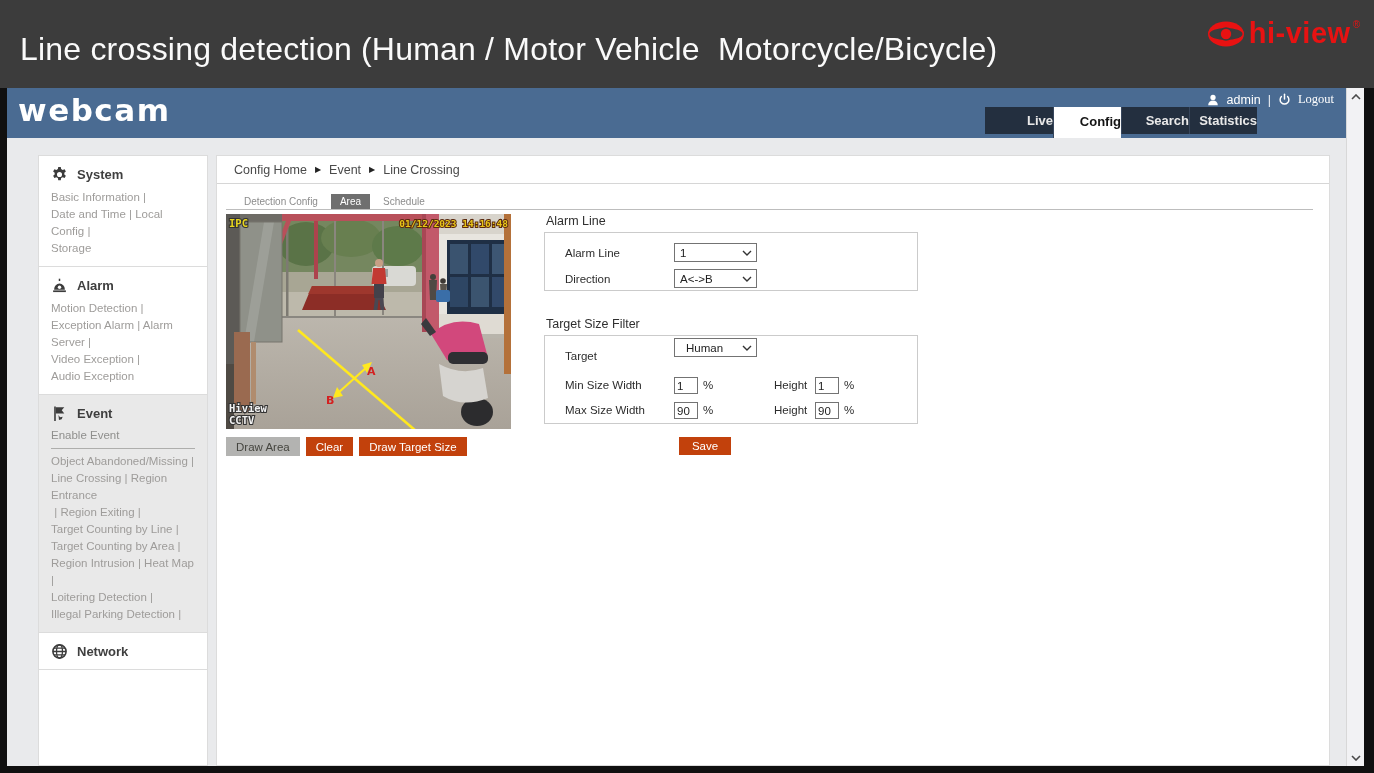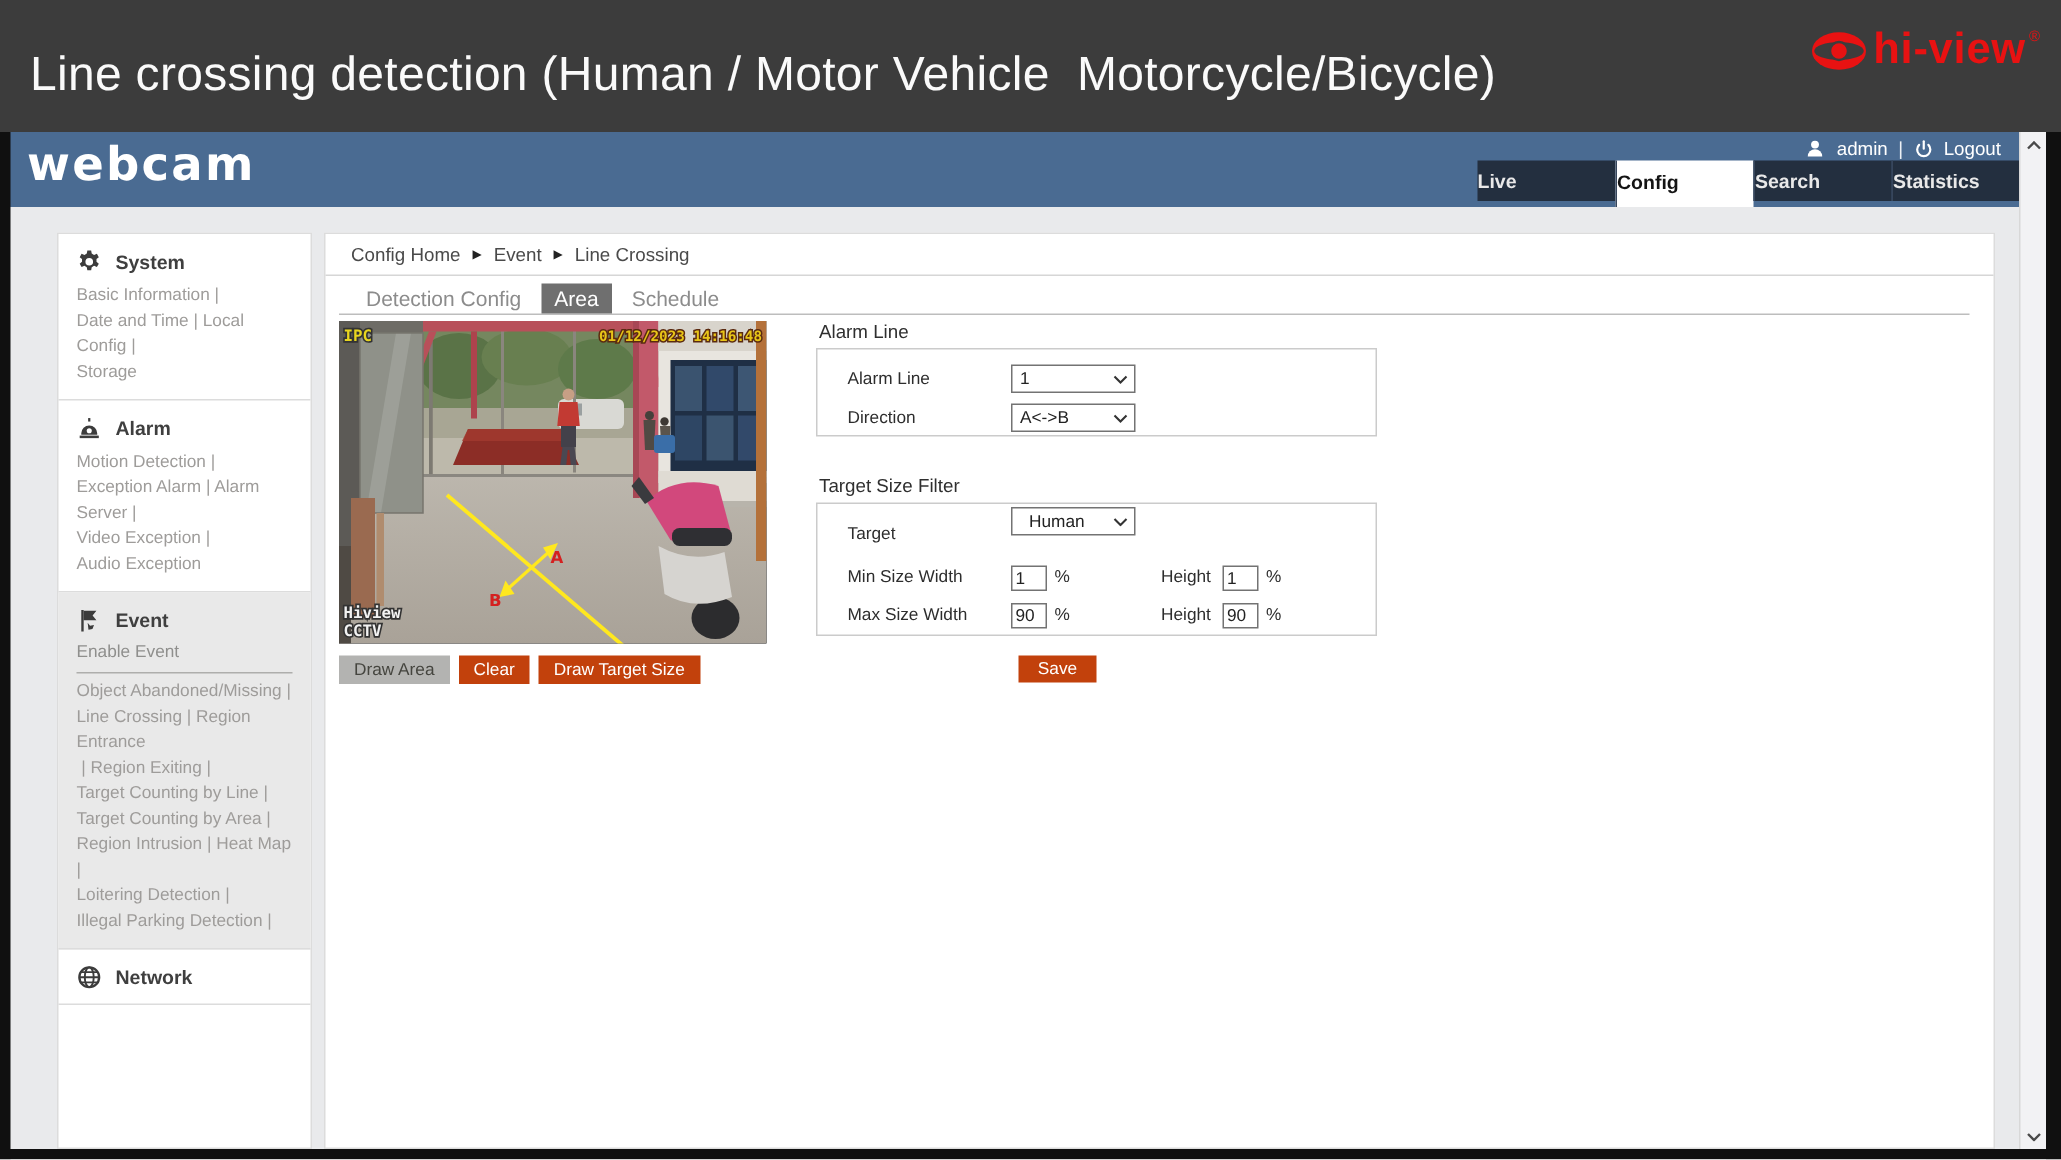--- a/index.html
+++ b/index.html
@@ -13,21 +13,21 @@
   .brand { position:absolute; right:14px; top:17px; display:flex; align-items:center; gap:2px; }
   .brand-text { font-size:29px; font-weight:bold; color:#e81212; letter-spacing:.5px; }
   .brand-tm { font-size:10px; color:#e81212; vertical-align:top; position:relative; top:-9px; }
 
   
   #headerbar { position:absolute; left:0; top:88px; width:1374px; height:50px; background:#4a6b92; z-index:2; }
   .webcam-logo { position:absolute; left:18px; top:4px; font-size:31px; font-weight:bold; color:#fff; letter-spacing:1.5px; font-family:"DejaVu Sans",sans-serif; }
   .session { position:absolute; right:40px; top:4px; display:flex; align-items:center; gap:7px; color:#fff; font-size:12.5px; }
   .session .sep { opacity:.9; }
   .header-tabs { position:absolute; left:985px; bottom:0; display:flex; }
-  .htab { width:92px; height:27px; line-height:27px; text-align:left; background:#232f3f; color:#e9e9e9; font-size:13px; font-weight:bold; border-left:1px solid #37465c; cursor:pointer; }
+  .htab { width:68px; height:27px; line-height:27px; text-align:right; background:#232f3f; color:#e9e9e9; font-size:13px; font-weight:bold; border-left:1px solid #37465c; cursor:pointer; }
   .htab:first-child { border-left:none; }
   .htab.active { background:#ffffff; color:#141414; height:31px; line-height:29px; }
 
   
   .strip-left  { position:absolute; left:0; top:88px; width:7px;  height:685px; background:#101010; z-index:4; }
   .strip-right { position:absolute; left:1364px; top:88px; width:10px; height:685px; background:#101010; z-index:4; }
   .strip-bottom{ position:absolute; left:0; top:766px; width:1374px; height:7px; background:#101010; z-index:6; }
   #scrollbar { position:absolute; left:1346px; top:88px; width:18px; height:678px; background:#f2f2f4; border-left:1px solid #d8d8d8; z-index:5; }
   .sb-btn { position:absolute; left:0; width:18px; height:17px; display:flex; align-items:center; justify-content:center; cursor:pointer; }
   .sb-up { top:0; } .sb-down { bottom:0; }
@@ -43,21 +43,21 @@
   .side-line { font-size:11.5px; color:#9e9c9a; line-height:17px; cursor:pointer; white-space:pre-wrap; }
   .enable-line { font-size:11.5px; color:#8f8f8d; line-height:17px; margin-top:5px; cursor:pointer; }
   .side-divider { border:none; border-top:1px solid #aeaeac; margin:4px 0 4px 0; }
 
   
   #content { position:absolute; left:216px; top:155px; width:1114px; height:611px; background:#fff; border:1px solid #dcdcdc; z-index:1; }
   #breadcrumb { height:28px; border-bottom:1px solid #d6d6d6; display:flex; align-items:center; padding-left:17px; gap:8px; font-size:12.5px; color:#4a4a4a; }
   .crumb { cursor:pointer; }
   .crumb-sep { font-size:8px; color:#222; }
   #subtabs { position:absolute; left:9px; top:37px; width:1087px; height:17px; border-bottom:1px solid #bdbdbd; display:flex; align-items:flex-end; padding-left:9px; gap:4px; }
-  .subtab { font-size:14px; color:#8c8c8c; padding:2px 9px; cursor:pointer; }
+  .subtab { font-size:10px; color:#8c8c8c; padding:2px 9px; cursor:pointer; }
   .subtab.active { background:#6f6f6f; color:#fff; }
 
   
   #preview { position:absolute; left:9px; top:58px; width:285px; height:215px; background:#000; cursor:crosshair; }
   #preview svg { display:block; }
 
   
   .btnrow { position:absolute; left:9px; top:281px; display:flex; gap:6px; }
   .btn { border:none; height:19px; font-size:11.5px; padding:0 10px; cursor:pointer; font-family:inherit; }
   .btn-light { background:#b3b3b1; color:#45453f; }
@@ -106,21 +106,21 @@
           </svg>
       </span>
       <span>admin</span>
       <span class="sep">|</span>
       <span class="side-icon" style="width:13px;height:13px;">
         <svg viewBox="0 0 16 16" width="13" height="13">
             <path d="M8 1.5v6" stroke="#fff" stroke-width="1.8" stroke-linecap="round"></path>
             <path d="M4.2 4.4a5.4 5.4 0 1 0 7.6 0" fill="none" stroke="#fff" stroke-width="1.8" stroke-linecap="round"></path>
           </svg>
       </span>
-      <span style="cursor:pointer;">Logout</span>
+      <span style="cursor:pointer;font-family:Liberation Serif, serif;">Logout</span>
     </div>
     <div class="header-tabs">
       <div class="htab">Live</div>
       <div class="htab active">Config</div>
       <div class="htab">Search</div>
       <div class="htab">Statistics</div>
     </div>
   </div>
 
   <div class="strip-left"></div>

